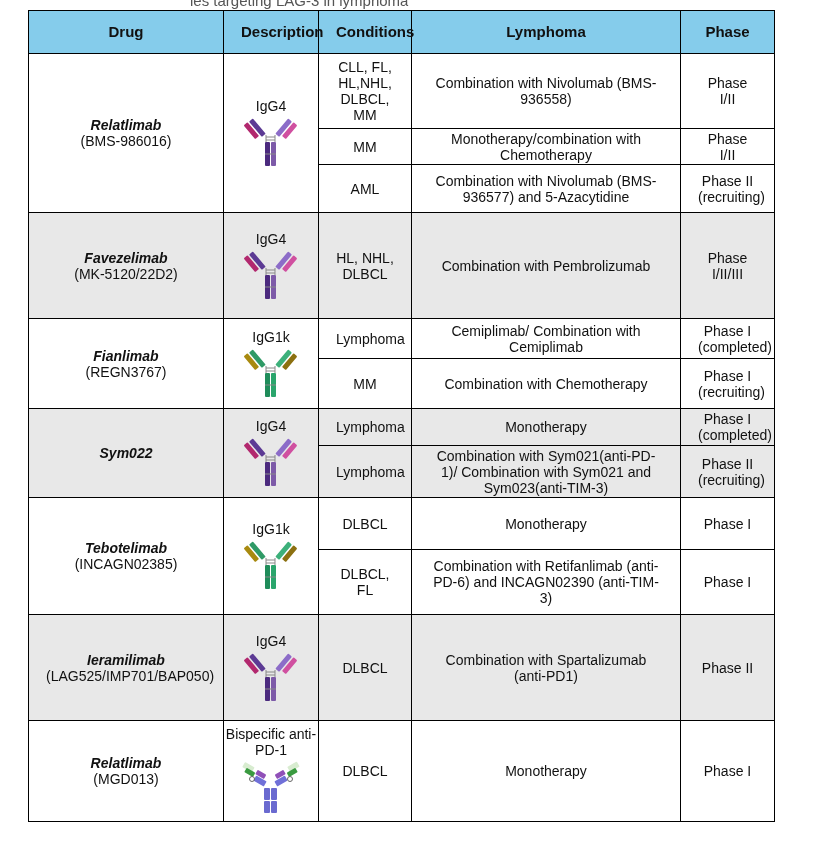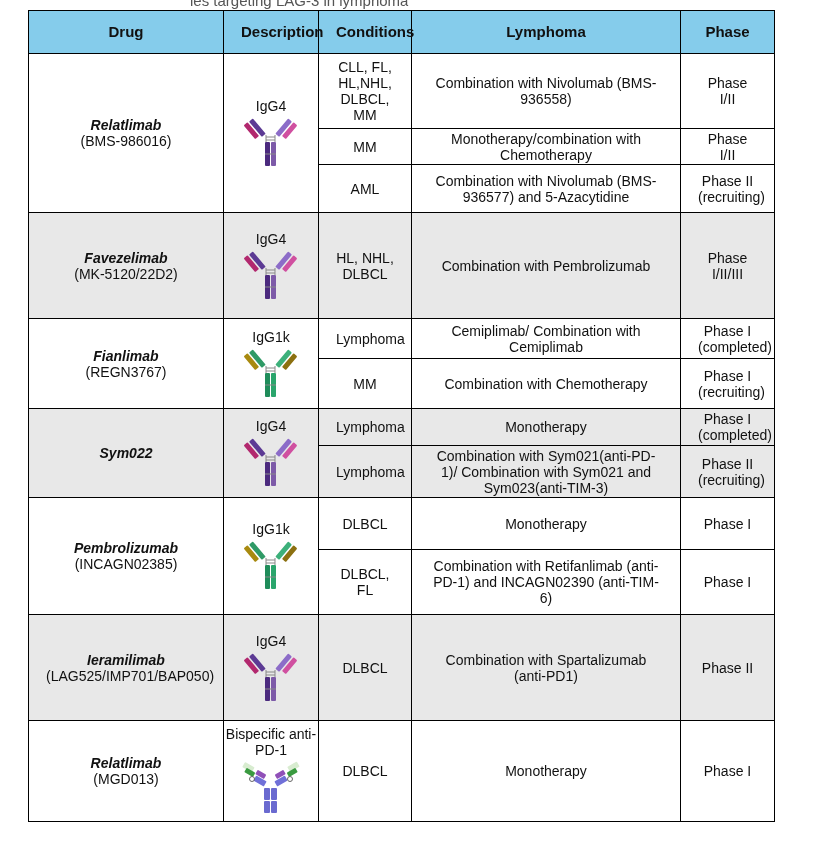--- a/index.html
+++ b/index.html
@@ -179,21 +179,21 @@
       <td>Phase I (completed)</td>
     </tr>
     <tr class="shade" style="height:52px">
       <td>Lymphoma</td>
       <td>Combination with Sym021(anti-PD-1)/ Combination with Sym021 and Sym023(anti-TIM-3)</td>
       <td>Phase II (recruiting)</td>
     </tr>
 
     <tr style="height:52px">
       <td rowspan="2">
-        <span class="drug-name">Pembrolizumab</span>
+        <span class="drug-name">Tebotelimab</span>
         <span class="drug-code">(INCAGN02385)</span>
       </td>
       <td rowspan="2" class="desc-cell">
         <span class="ab-label">IgG1k</span>
         <svg class="ab-icon" width="60" height="52" viewBox="0 0 60 52">
             <rect x="24" y="26" width="5" height="24" rx="1" fill="#1f8c5a"></rect>
             <rect x="30" y="26" width="5" height="24" rx="1" fill="#2aa56c"></rect>
             <line x1="24" y1="38" x2="35" y2="38" stroke="#888" stroke-width="1"></line>
             <line x1="25" y1="19" x2="25" y2="26" stroke="#888" stroke-width="1"></line>
             <line x1="34" y1="19" x2="34" y2="26" stroke="#888" stroke-width="1"></line>
@@ -204,21 +204,21 @@
             <rect x="40" y="2" width="5" height="20" rx="1" fill="#3cb07a" transform="rotate(40 43 12)"></rect>
             <rect x="46" y="6" width="5" height="18" rx="1" fill="#8c7010" transform="rotate(40 49 15)"></rect>
           </svg>
       </td>
       <td>DLBCL</td>
       <td>Monotherapy</td>
       <td>Phase I</td>
     </tr>
     <tr style="height:65px">
       <td>DLBCL, FL</td>
-      <td>Combination with Retifanlimab (anti-PD-1) and INCAGN02390 (anti-TIM-6)</td>
+      <td>Combination with Retifanlimab (anti-PD-6) and INCAGN02390 (anti-TIM-3)</td>
       <td>Phase I</td>
     </tr>
 
     <tr class="shade" style="height:106px">
       <td>
         <span class="drug-name">Ieramilimab</span>
         <span class="drug-code">(LAG525/IMP701/BAP050)</span>
       </td>
       <td class="desc-cell">
         <span class="ab-label">IgG4</span>

